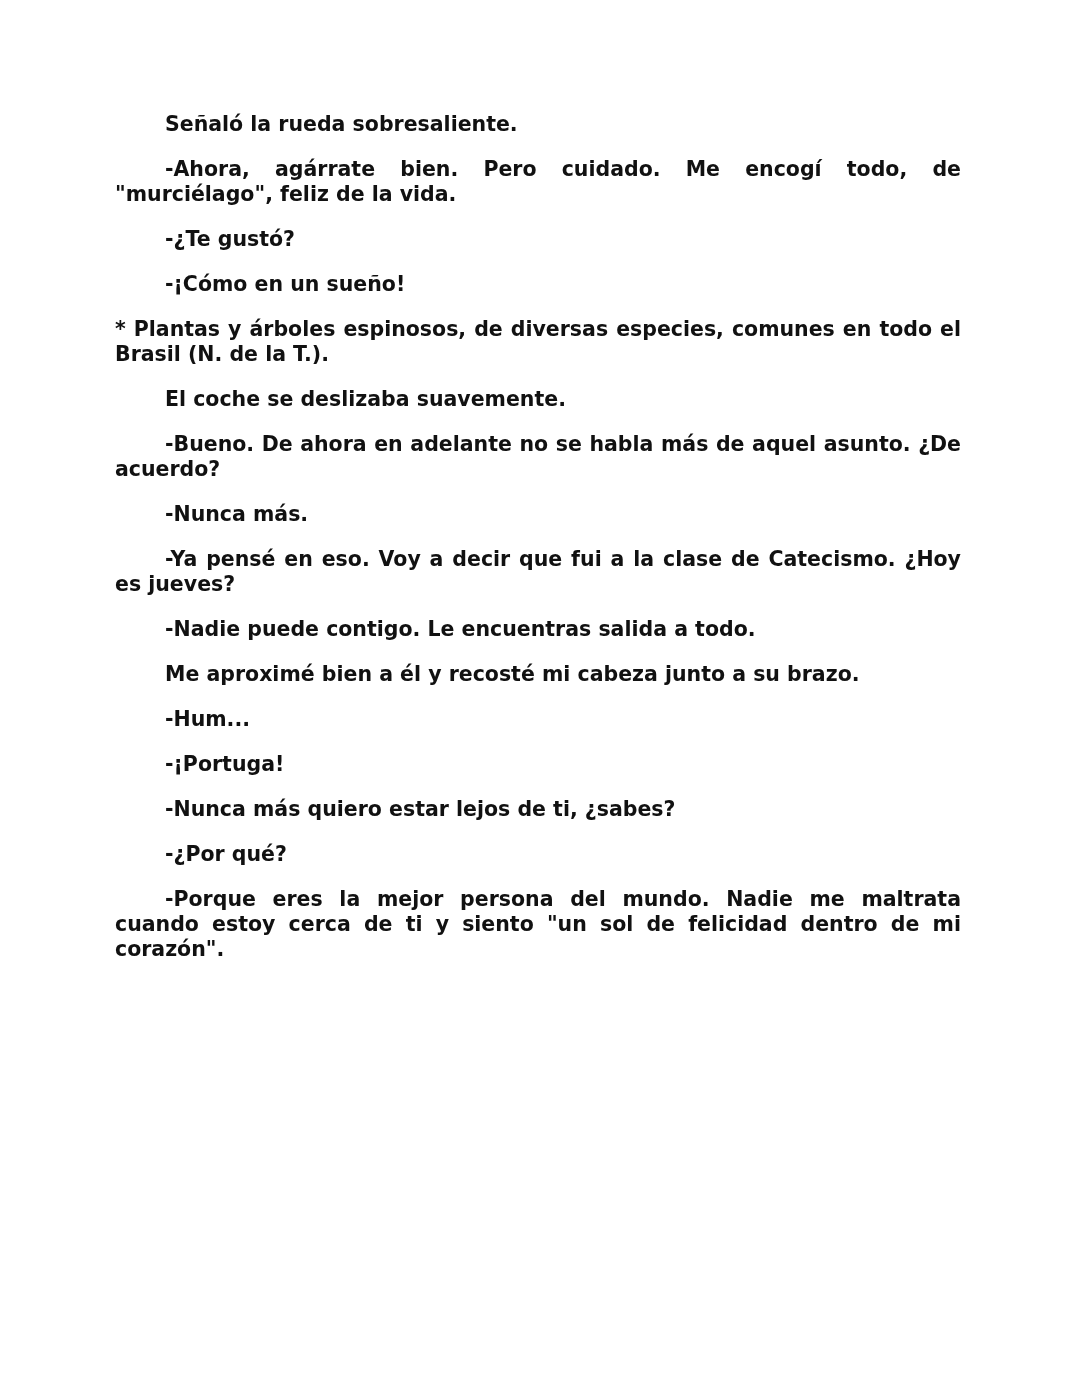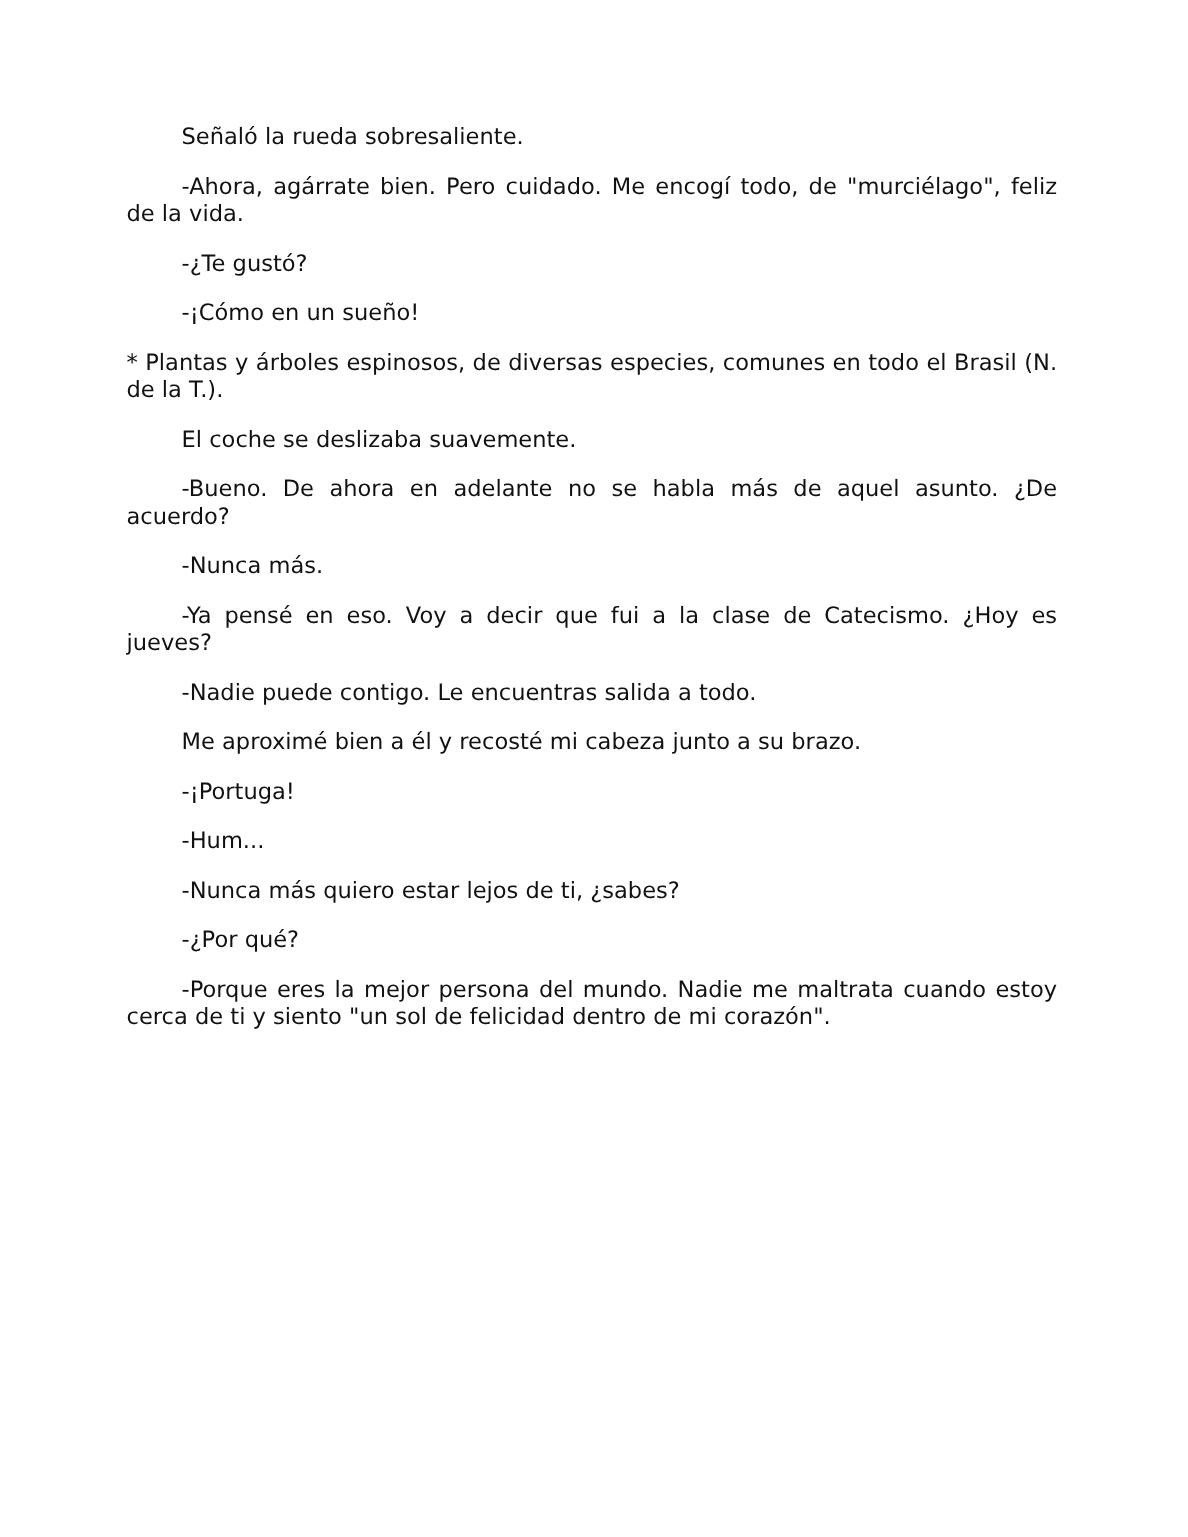--- a/index.html
+++ b/index.html
@@ -20,38 +20,39 @@
     width: 850px;
     font-family: "DejaVu Sans", sans-serif;
     font-size: 20.5px;
     line-height: 25px;
     color: #111111;
   }
   .para {
     margin: 0 4px 20px 0;
     text-align: justify;
     text-indent: 50px;
+    font-weight: bold;
   }
   .para.noindent {
     text-indent: 0;
   }
 </style>
 </head>
 <body>
 
 <div class="page">
   <p class="para">Señaló la rueda sobresaliente.</p>
   <p class="para">-Ahora, agárrate bien. Pero cuidado. Me encogí todo, de "murciélago", feliz de la vida.</p>
   <p class="para">-¿Te gustó?</p>
   <p class="para">-¡Cómo en un sueño!</p>
   <p class="para noindent">* Plantas y árboles espinosos, de diversas especies, comunes en todo el Brasil (N. de la T.).</p>
   <p class="para">El coche se deslizaba suavemente.</p>
   <p class="para">-Bueno. De ahora en adelante no se habla más de aquel asunto. ¿De acuerdo?</p>
   <p class="para">-Nunca más.</p>
   <p class="para">-Ya pensé en eso. Voy a decir que fui a la clase de Catecismo. ¿Hoy es jueves?</p>
   <p class="para">-Nadie puede contigo. Le encuentras salida a todo.</p>
   <p class="para">Me aproximé bien a él y recosté mi cabeza junto a su brazo.</p>
+  <p class="para">-Hum...</p>
   <p class="para">-¡Portuga!</p>
-  <p class="para">-Hum...</p>
   <p class="para">-Nunca más quiero estar lejos de ti, ¿sabes?</p>
   <p class="para">-¿Por qué?</p>
   <p class="para">-Porque eres la mejor persona del mundo. Nadie me maltrata cuando estoy cerca de ti y siento "un sol de felicidad dentro de mi corazón".</p>
 </div>
 
 </body></html>

